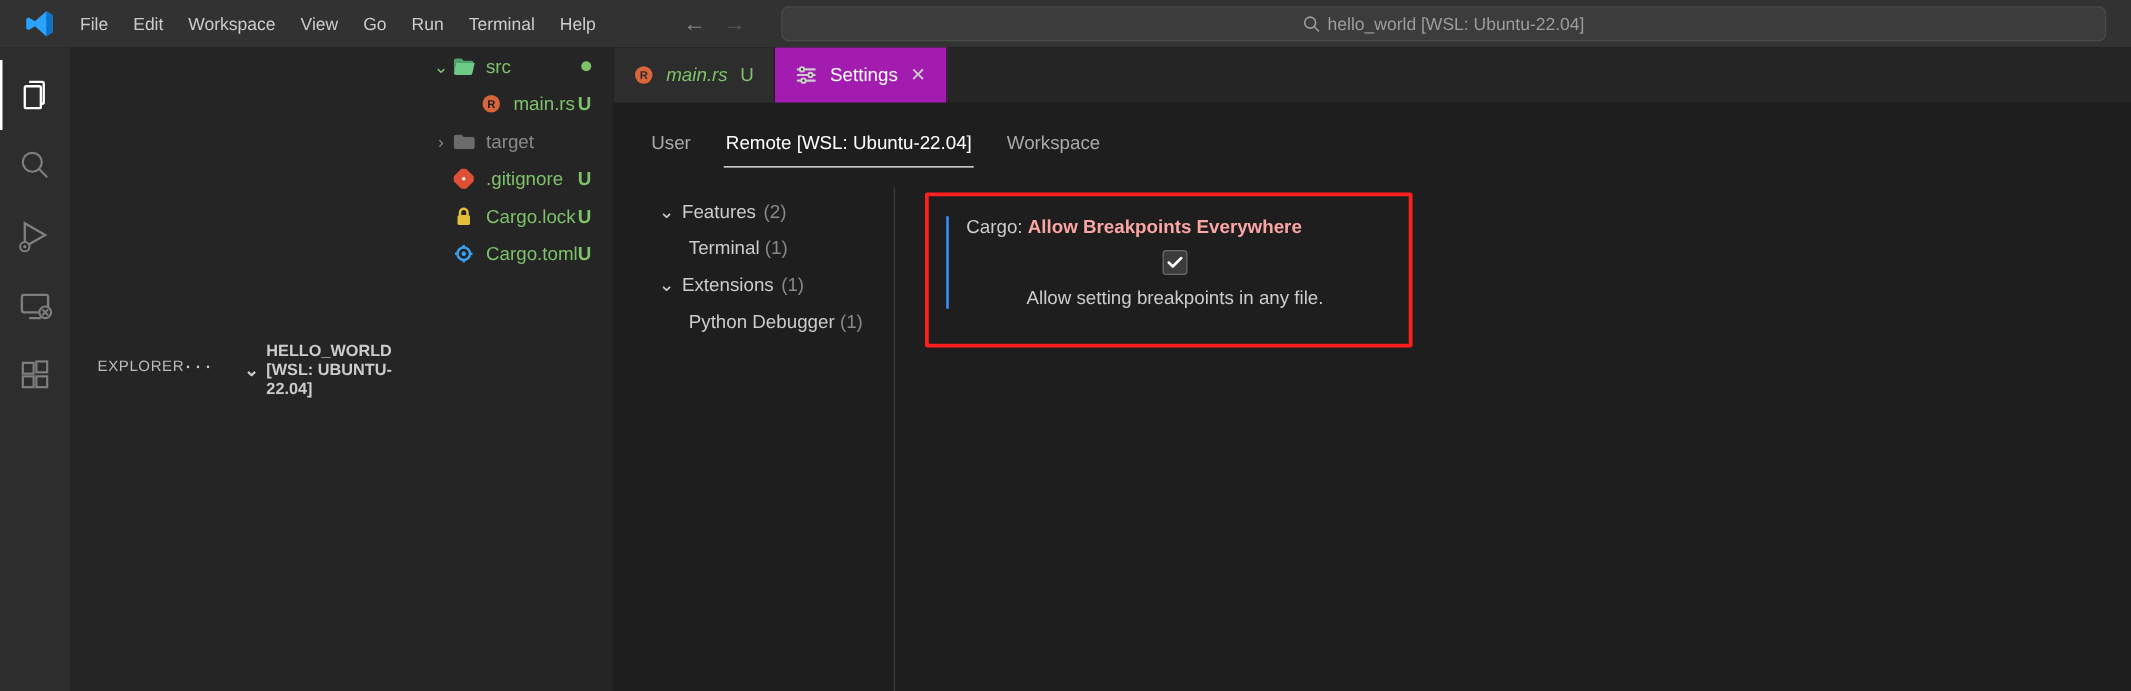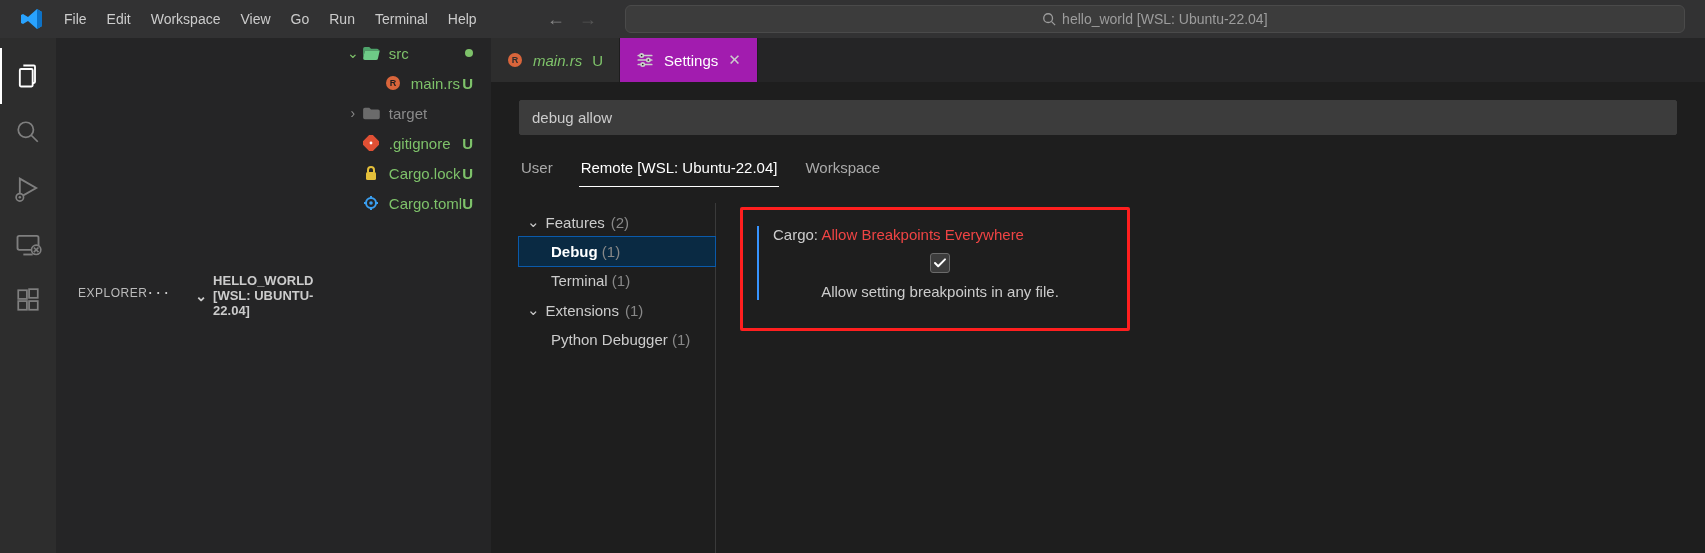--- a/index.html
+++ b/index.html
@@ -60,21 +60,21 @@
   .toc-group { display: flex; align-items: center; gap: 6px; color: #ccc; padding: 6px 8px; cursor: pointer; }
   .toc-group .count { color: #888; }
   .toc-item { padding: 6px 8px 6px 32px; cursor: pointer; color: #ccc; }
   .toc-item.selected { background: #0a2a43; outline: 1px solid #0a5aab; color: #fff; font-weight: 700; }
   .toc-item .count { color: #888; font-weight: 400; }
 
   .settings-editor { flex: 1; padding: 4px 24px; }
   .highlight-box { border: 3px solid #ff1f1f; padding: 16px 20px 28px 14px; width: 390px; border-radius: 2px; }
   .setting-row { border-left: 2px solid #3794ff; padding-left: 14px; }
   .setting-title { font-size: 15px; color: #ccc; }
-  .setting-title b { color: #ef4444; font-weight: 400; }
+  .setting-title b { color: #fca5a5; font-weight: 700; }
   .setting-body { display: flex; align-items: center; gap: 10px; margin-top: 10px; flex-direction: column; }
   .checkbox { width: 20px; height: 20px; background: #3c3c3c; border: 1px solid #6b6b6b; display: flex; align-items: center; justify-content: center; color: #fff; font-size: 14px; border-radius: 3px; cursor: pointer; }
   .setting-desc { color: #ccc; font-size: 15px; }
 
   svg { display: block; }
 </style>
 </head>
 <body>
 
 <div class="titlebar">
@@ -262,40 +262,33 @@
                 <circle cx="6" cy="12" r="1.5" fill="#1e1e1e"></circle>
               </g>
             </svg>
         </span>
         <span>Settings</span>
         <span class="close">✕</span>
       </div>
     </div>
 
     <div class="settings-body">
-      <div class="settings-search">
-        <input type="text" value="debug allow" style="">
-      </div>
 
       <div class="scope-tabs">
         <div class="scope-tab">User</div>
         <div class="scope-tab active">Remote [WSL: Ubuntu-22.04]</div>
         <div class="scope-tab">Workspace</div>
       </div>
 
       <div class="settings-columns">
         <div class="settings-toc">
           <div class="toc-group">
             <span>⌄</span>
             <span>Features</span>
             <span class="count">(2)</span>
-          </div>
-          <div class="toc-item selected">
-            <span>Debug</span>
-            <span class="count">(1)</span>
           </div>
           <div class="toc-item">
             <span>Terminal</span>
             <span class="count">(1)</span>
           </div>
           <div class="toc-group">
             <span>⌄</span>
             <span>Extensions</span>
             <span class="count">(1)</span>
           </div>

